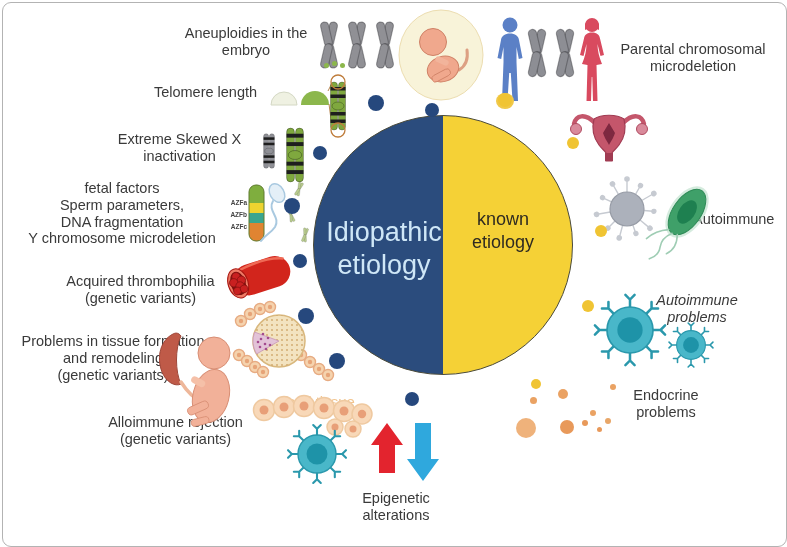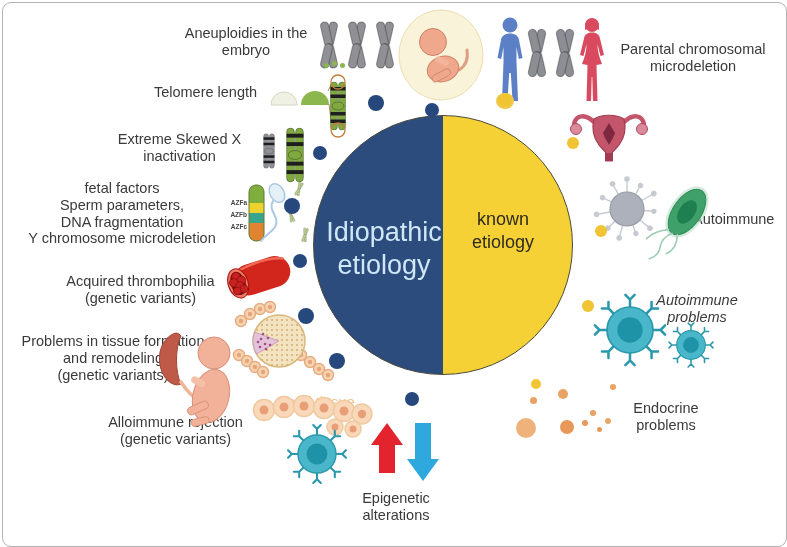--- a/index.html
+++ b/index.html
@@ -89,21 +89,21 @@
   <div class="lbl" style="left:80px;top:411px;width:185px;">Alloimmune rejection
 (genetic variants)</div>
   <div class="lbl peach" style="left:266px;top:390px;width:100px;">fetal tissue</div>
   <div class="lbl" style="left:343px;top:487px;width:100px;">Epigenetic
 alterations</div>
   <div class="lbl" style="left:600px;top:38px;width:180px;">Parental chromosomal
 microdeletion</div>
   <div class="lbl" style="left:690px;top:208px;width:78px;">Autoimmune</div>
   <div class="lbl" style="left:644px;top:289px;width:100px;font-style:italic;">Autoimmune
 problems</div>
-  <div class="lbl" style="left:613px;top:397px;width:100px;">Endocrine
+  <div class="lbl" style="left:613px;top:384px;width:100px;">Endocrine
 problems</div>
 
   <span class="azf" style="left:222px;top:196px;">AZFa</span>
   <span class="azf" style="left:222px;top:208px;">AZFb</span>
   <span class="azf" style="left:222px;top:220px;">AZFc</span>
 
   <svg class="icon" style="left:310px;top:14px;" width="88" height="56" viewBox="0 0 88 56">
     <use href="#chr" x="0" y="0" transform="translate(16,28) scale(1.12)" color="#909095"></use>
     <use href="#chr" x="0" y="0" transform="translate(44,28) scale(1.12)" color="#909095"></use>
     <use href="#chr" x="0" y="0" transform="translate(72,28) scale(1.12)" color="#909095"></use>

